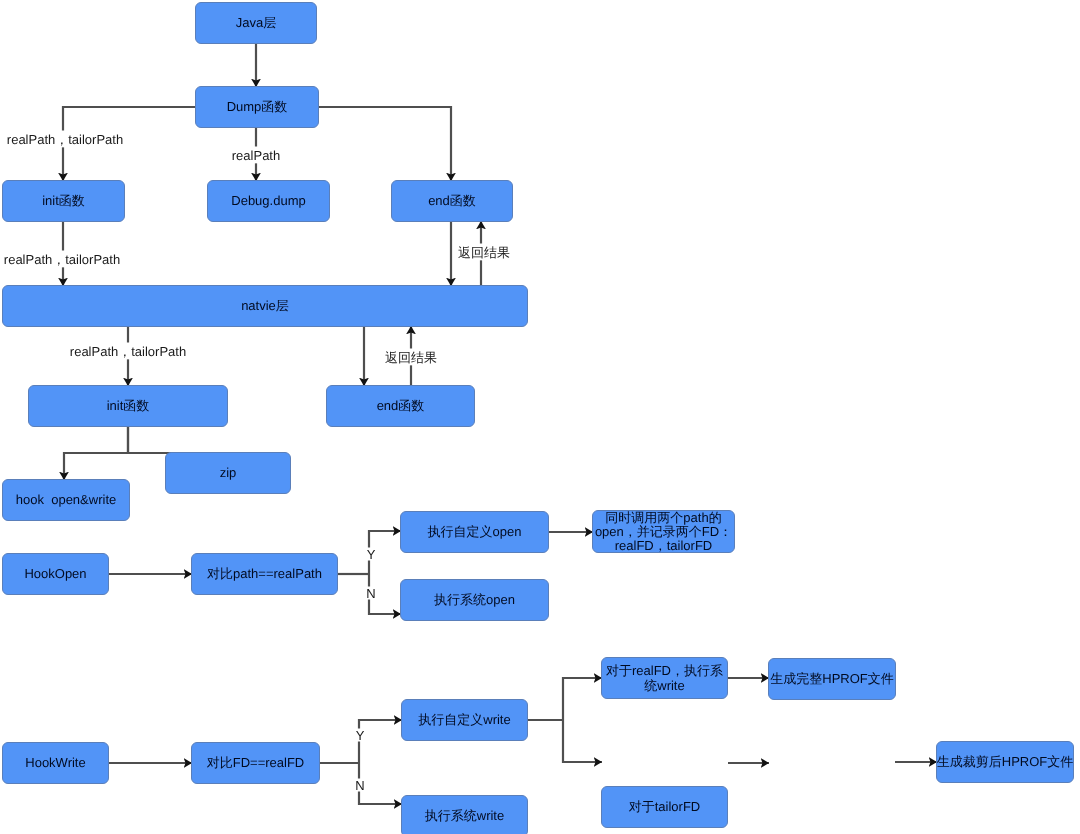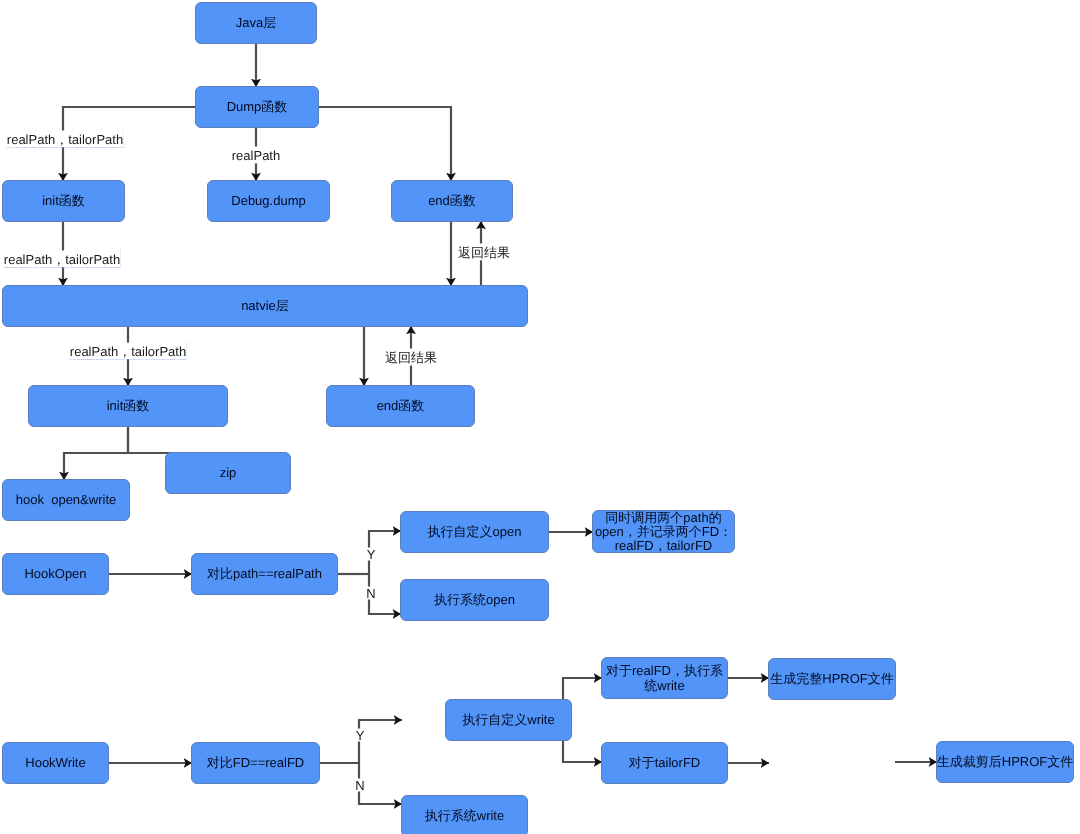--- a/index.html
+++ b/index.html
@@ -70,25 +70,25 @@
   <div class="node" style="left:165px;top:452px;width:126px;height:42px;">zip</div>
   <div class="node" style="left:2px;top:553px;width:107px;height:42px;">HookOpen</div>
   <div class="node" style="left:191px;top:553px;width:147px;height:42px;">对比path==realPath</div>
   <div class="node" style="left:400px;top:511px;width:149px;height:42px;">执行自定义open</div>
   <div class="node" style="left:400px;top:579px;width:149px;height:42px;">执行系统open</div>
   <div class="node" style="left:592px;top:510px;width:143px;height:43px;line-height:14px;">同时调用两个path的
 open，并记录两个FD：
 realFD，tailorFD</div>
   <div class="node" style="left:2px;top:742px;width:107px;height:42px;">HookWrite</div>
   <div class="node" style="left:191px;top:742px;width:129px;height:42px;">对比FD==realFD</div>
-  <div class="node" style="left:401px;top:699px;width:127px;height:42px;margin-left:44px;">执行自定义write</div>
+  <div class="node" style="left:401px;top:699px;width:127px;height:42px;">执行自定义write</div>
   <div class="node" style="left:401px;top:783px;width:127px;height:42px;margin-top:12px;">执行系统write</div>
   <div class="node" style="left:601px;top:657px;width:127px;height:42px;line-height:15px;">对于realFD，执行系
 统write</div>
-  <div class="node" style="left:601px;top:742px;width:127px;height:42px;">对于tailorFD</div>
+  <div class="node" style="left:601px;top:786px;width:127px;height:42px;">对于tailorFD</div>
   <div class="node" style="left:768px;top:658px;width:128px;height:42px;">生成完整HPROF文件</div>
   <div class="node" style="left:936px;top:741px;width:138px;height:42px;">生成裁剪后HPROF文件</div>
   <div class="elabel" style="left:65px;top:139px;">realPath，tailorPath</div>
   <div class="elabel" style="left:256px;top:155px;">realPath</div>
   <div class="elabel" style="left:62px;top:259px;">realPath，tailorPath</div>
   <div class="elabel" style="left:484px;top:252px;">返回结果</div>
   <div class="elabel" style="left:128px;top:351px;">realPath，tailorPath</div>
   <div class="elabel" style="left:411px;top:357px;">返回结果</div>
   <div class="elabel" style="left:371px;top:554px;padding:0px 1px;">Y</div>
   <div class="elabel" style="left:371px;top:593px;padding:0px 1px;">N</div>

